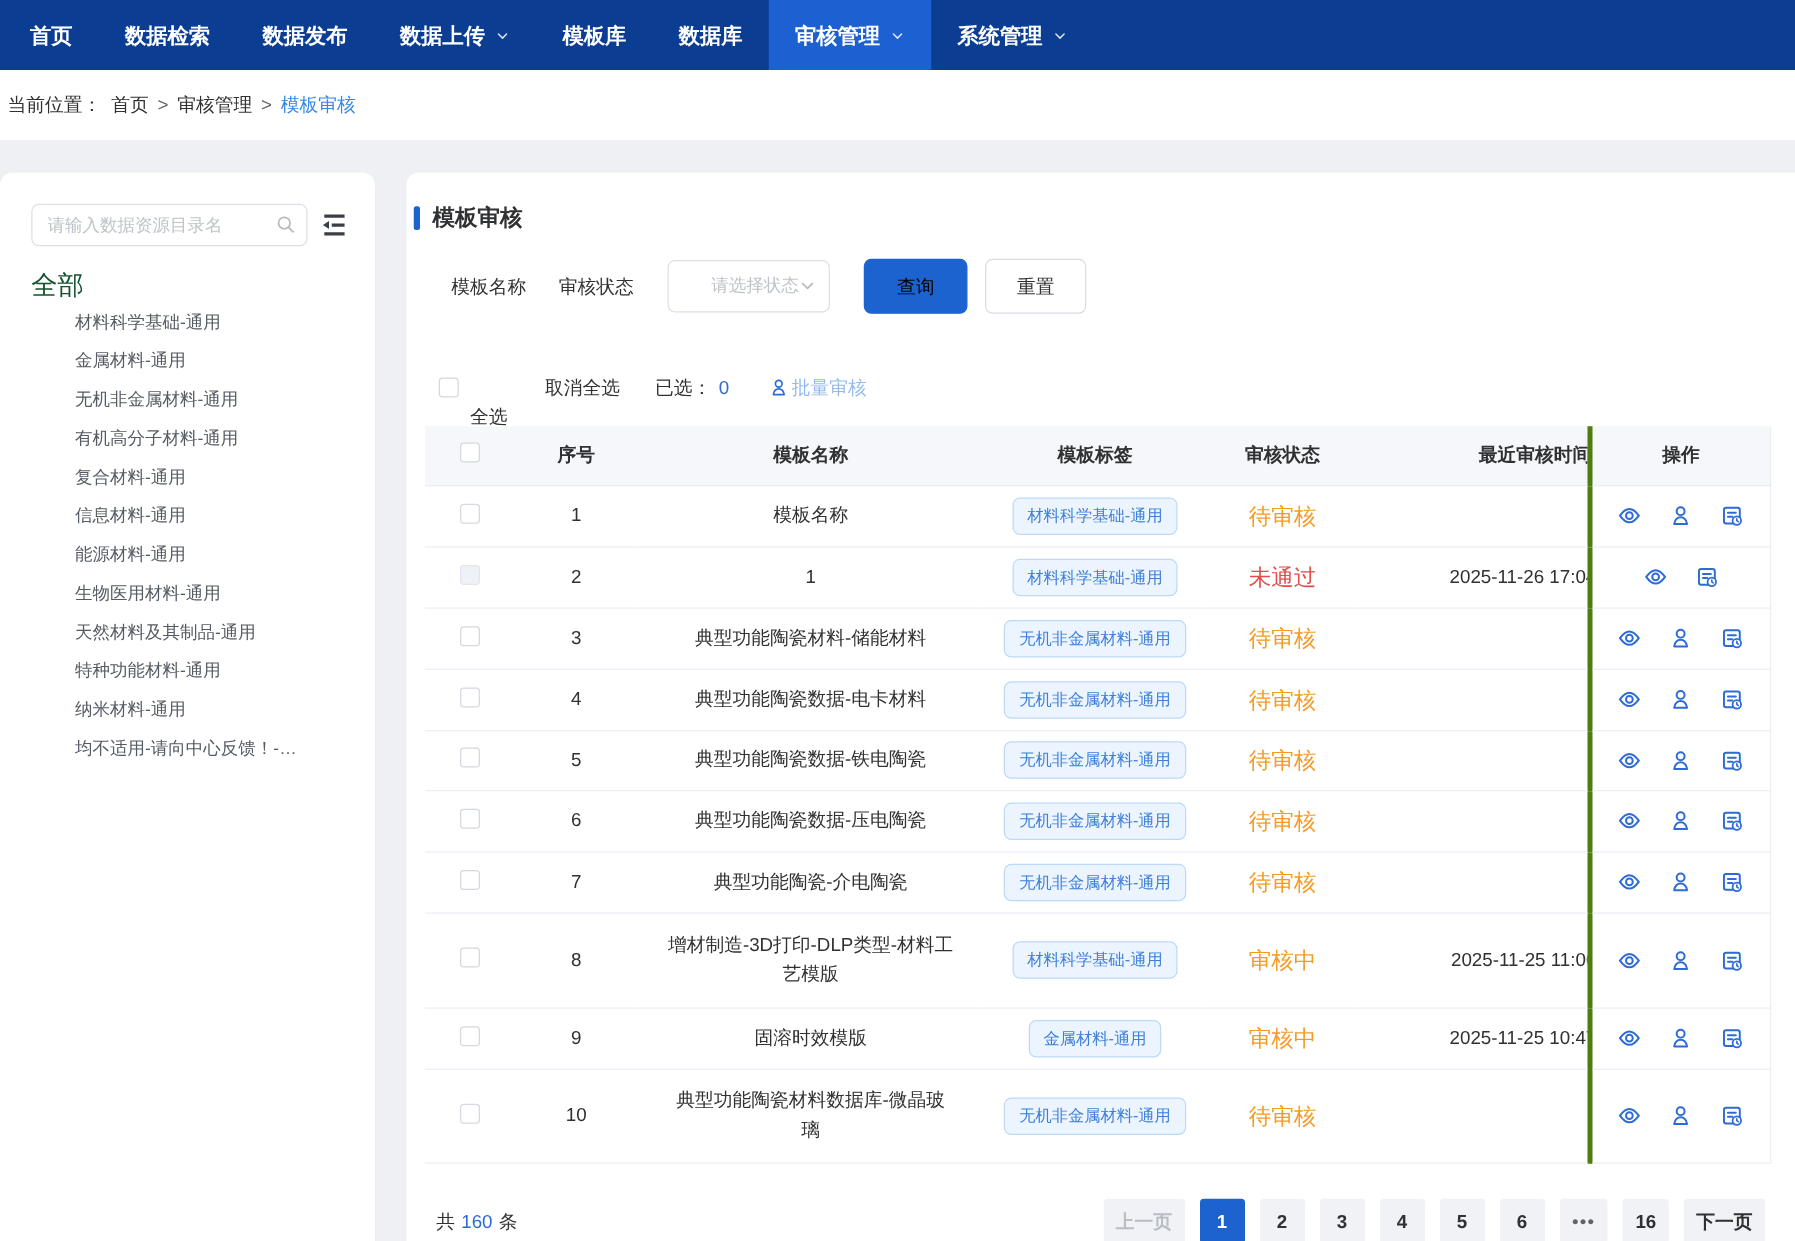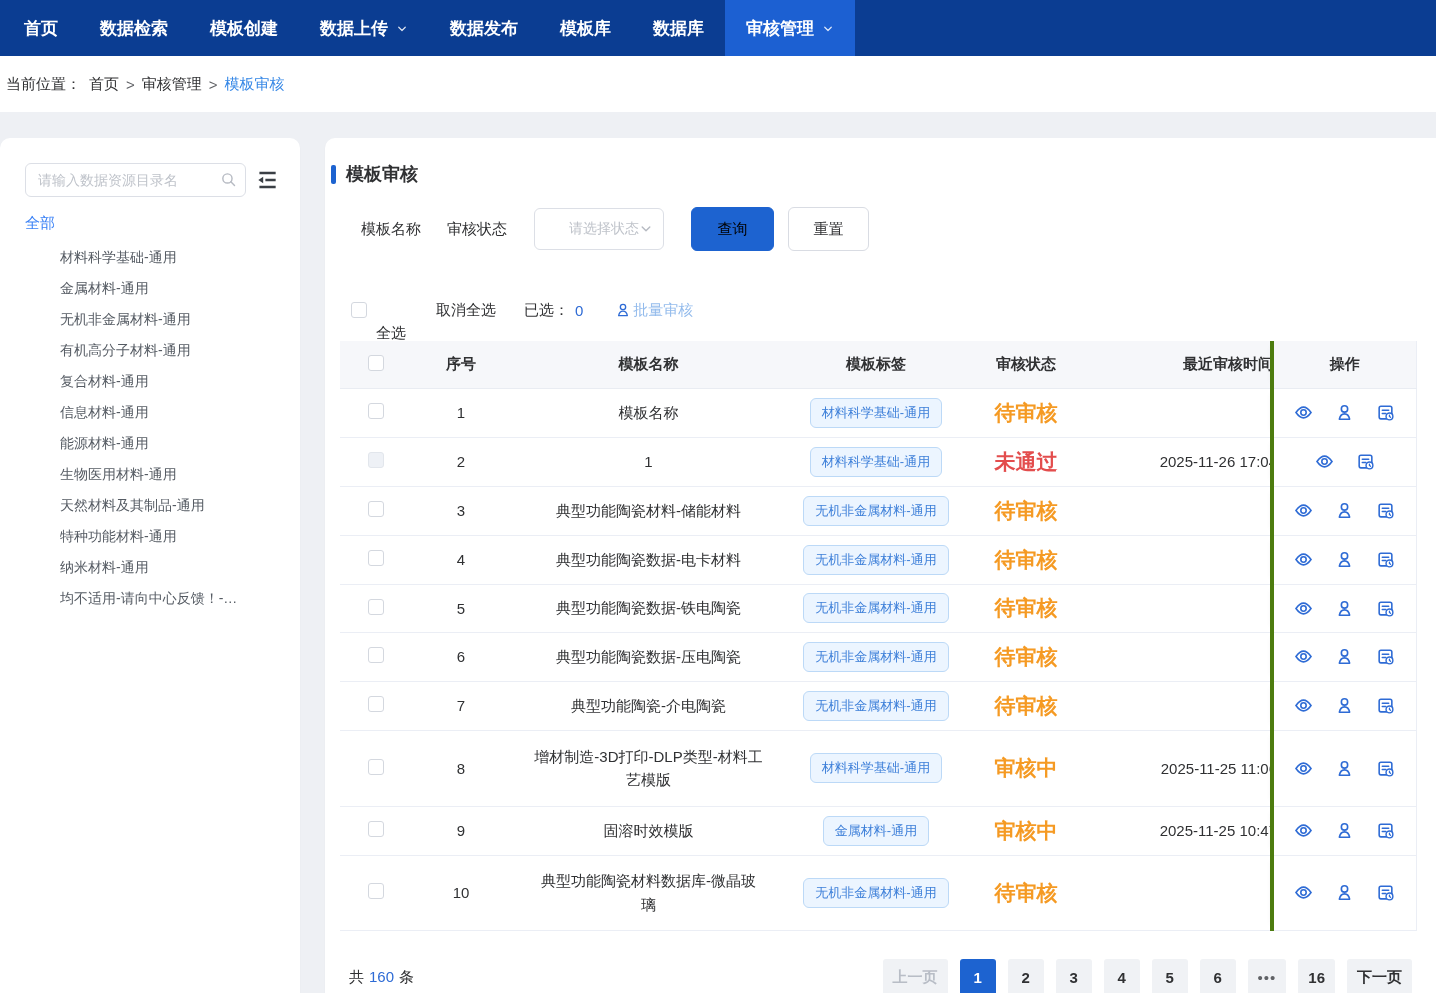--- a/index.html
+++ b/index.html
@@ -28,21 +28,21 @@
   
   .sidebar-card { position:absolute; left:0; top:138px; width:300px; height:855px; background:#fff; border-radius:10px 10px 0 0; box-shadow:0 1px 2px rgba(0,0,0,.04); }
   .main-card { position:absolute; left:325px; top:138px; width:1111px; height:855px; background:#fff; border-radius:10px 0 0 0; box-shadow:0 1px 2px rgba(0,0,0,.04); }
 
   
   .side-search { position:absolute; left:25px; top:25px; width:221px; height:34px; }
   .side-search input { width:100%; height:100%; border:1px solid #dcdfe6; border-radius:6px; padding:0 30px 0 12px; font-size:14px; color:#4c1d95; outline:none; font-family:inherit; }
   .side-search input::placeholder { color:#bfc3ca; }
   .side-search .search-ic { position:absolute; right:9px; top:8px; }
   .collapse-btn { position:absolute; left:252px; top:27px; width:30px; height:30px; display:flex; align-items:center; justify-content:center; cursor:pointer; }
-  .tree-root { position:absolute; left:25px; top:76px; font-size:15px; color:#3b82f6; cursor:pointer; }
+  .tree-root { position:absolute; left:25px; top:76px; font-size:21px; color:#14532d; cursor:pointer; }
   .tree-list { position:absolute; left:60px; top:104px; list-style:none; }
   .tree-list li { height:31px; line-height:31px; font-size:14px; color:#555b63; white-space:nowrap; cursor:pointer; }
 
   
   .accent-bar { position:absolute; left:6px; top:27px; width:5px; height:19px; background:#1d63d0; border-radius:2px; }
   .page-title { position:absolute; left:21px; top:24px; font-size:18px; font-weight:bold; color:#303133; }
 
   
   .filter-row { position:absolute; left:36px; top:69px; height:44px; display:flex; align-items:center; }
   .f-label { font-size:15px; color:#303133; white-space:nowrap; }
@@ -71,21 +71,21 @@
   table.review-table { position:absolute; left:15px; top:203px; width:1076px; border-collapse:collapse; table-layout:fixed; }
   .review-table th { height:47px; background:#f6f7fa; font-size:15px; font-weight:bold; color:#303133; text-align:center; border-bottom:1px solid #e9ecf2; }
   .review-table td { font-size:15px; color:#303133; text-align:center; border-bottom:1px solid #ebeef5; vertical-align:middle; }
   .review-table td:last-child, .review-table th:last-child { border-right:1px solid #ebeef5; }
   .col-name { padding:6px 24px; line-height:1.55; }
   th.col-time, td.col-time { text-align:right; padding:0; overflow:hidden; white-space:nowrap; }
   th.col-time .hdr-time { display:inline-block; margin-right:-3px; }
   td.col-time .time { display:inline-block; white-space:nowrap; margin-right:-7px; }
   th.col-op, td.col-op { border-left:4px solid #4d7c0f; box-shadow:-6px 0 6px -6px rgba(0,0,0,.08); }
   .tag { display:inline-block; padding:5px 11px; font-size:13px; color:#3d7fd9; background:#ecf5ff; border:1px solid #bcd9f7; border-radius:6px; white-space:nowrap; }
-  .st { font-size:21px; font-weight:bold; }
+  .st { font-size:18px; font-weight:normal; }
   .st-orange { color:#f59a23; }
   .st-red { color:#e34d4d; }
   .op-icon { display:inline-flex; vertical-align:middle; margin:0 9px; color:#2e6bd5; cursor:pointer; }
 
   
   .table-footer { position:absolute; left:24px; right:24px; top:820px; height:38px; display:flex; align-items:center; justify-content:space-between; }
   .total-text { font-size:15px; color:#303133; }
   .total-text .cnt { color:#2e6bd5; margin:0 5px; }
   .pager { display:flex; align-items:center; gap:12px; }
   .pg-btn { min-width:36px; height:36px; padding:0 10px; background:#f0f2f5; border-radius:3px; display:flex; align-items:center; justify-content:center; font-size:15px; color:#303133; cursor:pointer; font-weight:bold; }
@@ -127,39 +127,42 @@
 </svg>
 
 <div class="navbar">
   <div class="nav-item">
       <span>首页</span>
     </div>
   <div class="nav-item">
       <span>数据检索</span>
     </div>
   <div class="nav-item">
-      <span>模板创建</span>
+      <span>数据发布</span>
     </div>
   <div class="nav-item">
       <span>数据上传</span>
       <svg class="ic nav-chev" width="12" height="12">
         <use href="#i-chev-down"></use>
       </svg>
     </div>
   <div class="nav-item">
-      <span>数据发布</span>
-    </div>
-  <div class="nav-item">
       <span>模板库</span>
     </div>
   <div class="nav-item">
       <span>数据库</span>
     </div>
   <div class="nav-item active">
       <span>审核管理</span>
+      <svg class="ic nav-chev" width="12" height="12">
+        <use href="#i-chev-down"></use>
+      </svg>
+    </div>
+  <div class="nav-item">
+      <span>系统管理</span>
       <svg class="ic nav-chev" width="12" height="12">
         <use href="#i-chev-down"></use>
       </svg>
     </div>
 </div>
 
 <div class="breadcrumb">
   <span class="prefix">当前位置：</span>
   <span class="crumb">首页</span>
   <span class="sep">&gt;</span>

